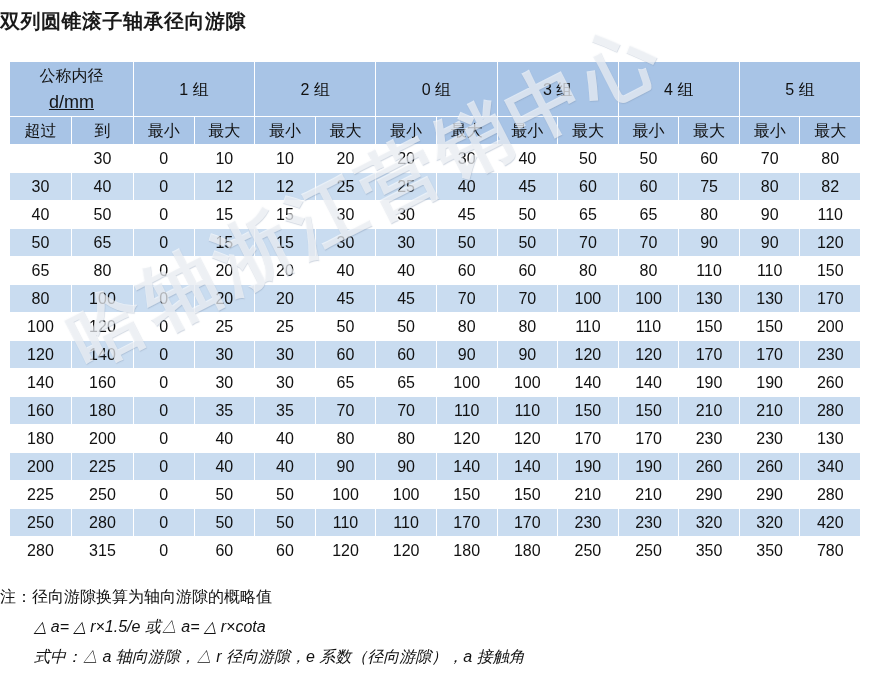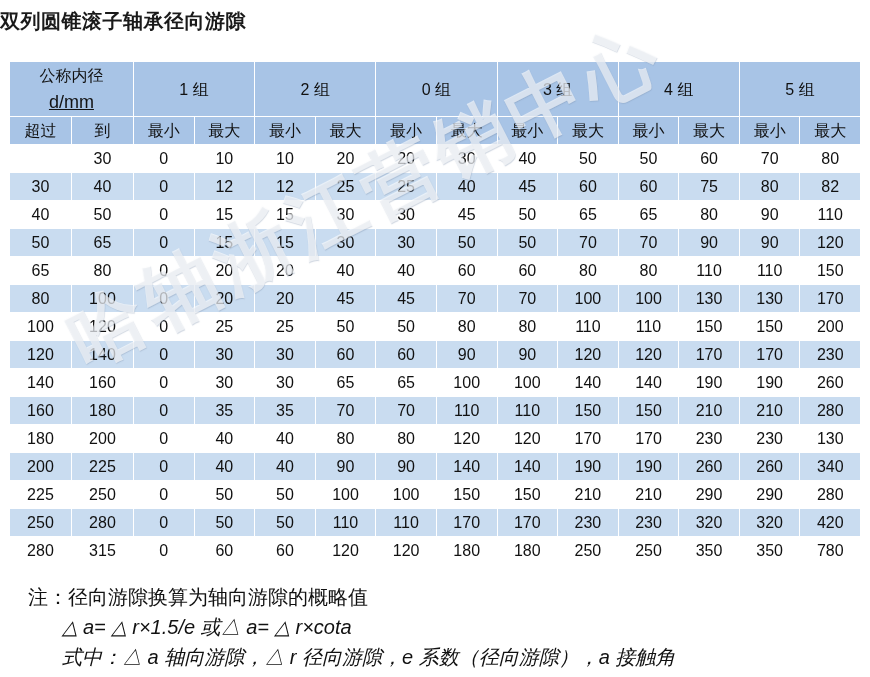--- a/index.html
+++ b/index.html
@@ -79,22 +79,22 @@
   td.bore {
     background-color: inherit;
   }
   tr.row-odd td.bore {
     background: #ffffff;
   }
   tr.row-even td.bore {
     background: #c9dcf0;
   }
   .notes {
-    margin: 14px 0 0 28px;
-    font-size: 20px;
+    margin: 14px 0 0 0;
+    font-size: 16px;
     line-height: 30px;
     color: #111111;
   }
   .notes .line {
     white-space: nowrap;
   }
   .notes .indent {
     padding-left: 34px;
     font-style: italic;
   }

